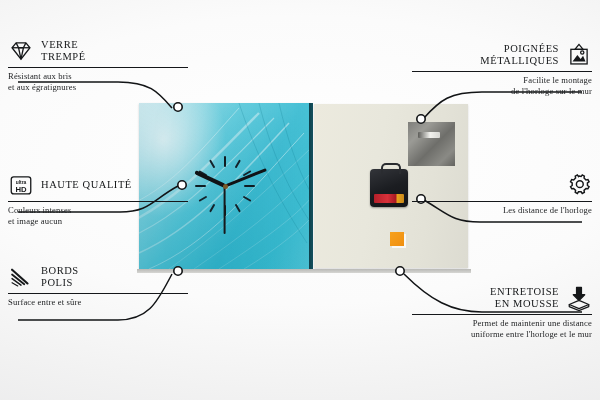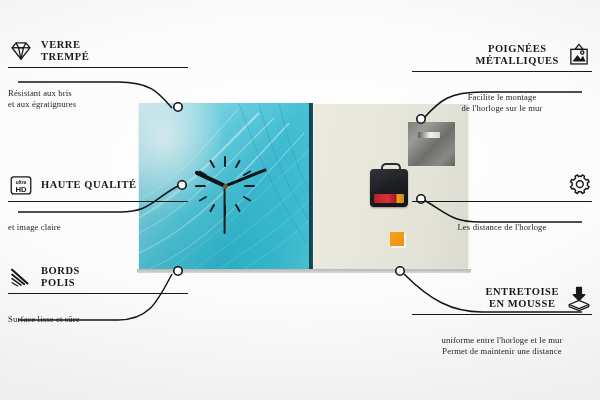--- a/index.html
+++ b/index.html
@@ -8,31 +8,31 @@
     font-family:"Liberation Serif", serif;
     background:
       radial-gradient(ellipse 120% 80% at 50% 40%, #ffffff 0%, #fbfbfb 45%, #f2f2f2 72%, #e9e9ea 100%);
     position:relative;
   }
   .stage{position:absolute;inset:0;}
 
   
   .callout{position:absolute;width:180px;}
   .callout.left{left:8px;text-align:left;}
-  .callout.right{right:8px;text-align:center;}
+  .callout.right{right:8px;text-align:right;}
 
   .co-head{display:flex;align-items:center;gap:7px;}
   .callout.right .co-head{flex-direction:row-reverse;}
   .co-title{
-    font-weight:bold;font-size:10.5px;letter-spacing:.55px;
+    font-weight:normal;font-size:10.5px;letter-spacing:.55px;
     line-height:12.4px;color:#16181a;text-transform:uppercase;
   }
   .co-rule{height:1.3px;background:#15171a;margin-top:3px;}
   .co-sub{
-    font-size:8.6px;line-height:10.4px;color:#1c1e20;margin-top:20px;
+    font-size:8.6px;line-height:10.4px;color:#1c1e20;margin-top:3px;
     letter-spacing:.15px;
   }
   .co-icon{width:26px;height:26px;flex:0 0 26px;display:block;}
 
   
   .product{position:absolute;left:139px;top:103px;width:329px;height:168px;}
   .panel-front{
     position:absolute;left:0;top:0;width:172px;height:166px;
     background:
       radial-gradient(ellipse 70% 90% at 14% 22%, rgba(255,255,255,.92) 0%, rgba(255,255,255,0) 52%),
@@ -245,42 +245,43 @@
         <rect x="4" y="6" width="24" height="21" rx="3" fill="none" stroke="#16181a" stroke-width="1.6"></rect>
         <text x="16" y="15" font-family="Liberation Sans, sans-serif" font-size="6" font-weight="bold" text-anchor="middle" fill="#16181a">ultra</text>
         <text x="16" y="24" font-family="Liberation Sans, sans-serif" font-size="9.5" font-weight="bold" text-anchor="middle" fill="#16181a">HD</text>
       </svg>
       <div class="co-title">
         <div>HAUTE QUALITÉ</div>
       </div>
     </div>
     <div class="co-rule"></div>
     <div class="co-sub">
-      <div>et image claire</div>
+      <div>Couleurs intenses</div>
+      <div>et image aucun</div>
     </div>
   </div>
 
   <div class="callout left" style="top:264px;">
     <div class="co-head">
       <svg class="co-icon" viewBox="0 0 32 32">
         <g stroke="#16181a" stroke-linecap="round">
           <path d="M5,7 L24,24" stroke-width="2.6"></path>
           <path d="M5,13 L20,25" stroke-width="2.2"></path>
           <path d="M5,18 L16,26" stroke-width="1.8"></path>
           <path d="M5,23 L12,27" stroke-width="1.4"></path>
         </g>
       </svg>
       <div class="co-title">
         <div>BORDS</div>
         <div>POLIS</div>
       </div>
     </div>
     <div class="co-rule"></div>
     <div class="co-sub">
-      <div>Surface lisse et sûre</div>
+      <div>Surface entre et sûre</div>
     </div>
   </div>
 
   <div class="callout right" style="top:42px;">
     <div class="co-head">
       <svg class="co-icon" viewBox="0 0 32 32">
         <g fill="none" stroke="#16181a" stroke-width="1.6">
           <path d="M16,3 L11,9 L21,9 Z"></path>
           <rect x="6" y="9" width="20" height="18"></rect>
           <path d="M8,24 L14,16 L18,21 L21,17 L24,24 Z" fill="#16181a" stroke="none"></path>
@@ -323,18 +324,18 @@
           <path d="M4,24 L4,26.5 L16,31.5 L28,26.5 L28,24"></path>
         </g>
       </svg>
       <div class="co-title">
         <div>ENTRETOISE</div>
         <div>EN MOUSSE</div>
       </div>
     </div>
     <div class="co-rule"></div>
     <div class="co-sub">
+      <div>Permet de maintenir une distance</div>
       <div>uniforme entre l'horloge et le mur</div>
-      <div>Permet de maintenir une distance</div>
     </div>
   </div>
 
 </div>
 
 </body></html>

